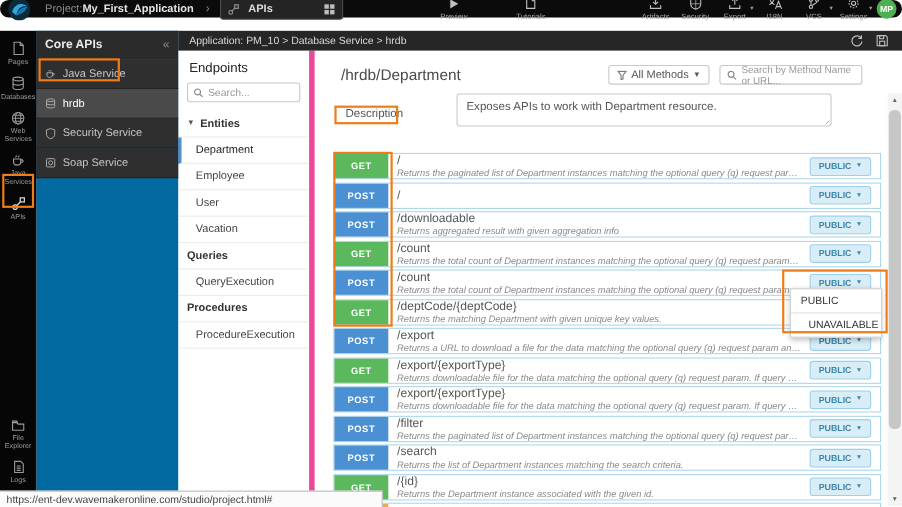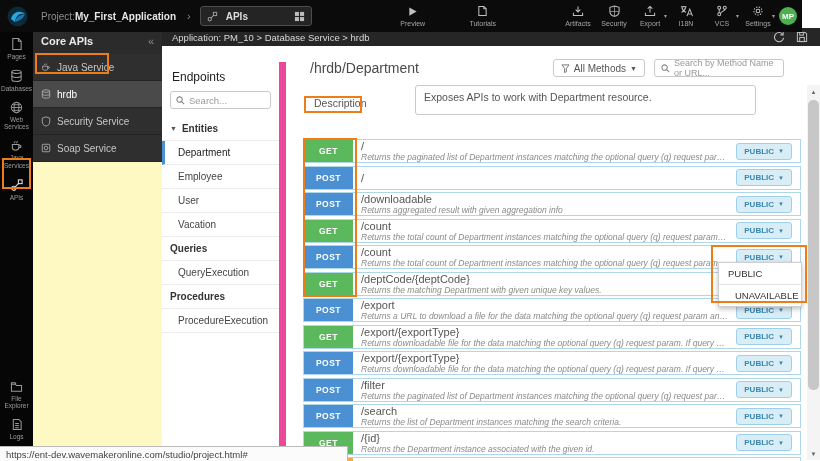--- a/index.html
+++ b/index.html
@@ -1,22 +1,22 @@
 <!DOCTYPE html>
 <html><head>
 <meta charset="utf-8">
 <style>
   * { margin:0; padding:0; box-sizing:border-box; }
   html,body { width:820px; height:461px; overflow:hidden; background:#fff;
               font-family:"Liberation Sans", sans-serif; }
   .screen { position:relative; width:820px; height:461px; overflow:hidden; background:#fff; }
 
   
-  .topbar { position:absolute; top:0; left:0; right:18px; height:32px; background:#0b0b0b;
-            display:flex; align-items:center; color:#bbb; z-index:20; }
+  .topbar { position:absolute; top:0; left:0; right:0; height:16px; background:#0b0b0b;
+            display:flex; align-items:center; color:#bbb; z-index:20;border-radius:10px; }
   .logo { width:21px; height:21px; margin-left:7px; flex:none; }
   .project { margin-left:13px; font-size:10px; white-space:nowrap; }
   .project .plabel { color:#8d8d8d; }
   .project .pname { color:#e6e6e6; font-weight:bold; }
   .tb-chev { margin-left:11px; color:#8d8d8d; font-size:11px; }
   .tab-apis { margin-left:9px; height:20px; width:112px; display:flex; align-items:center;
               background:#242424; border:1px solid #4d4d4d; border-radius:3px; padding:0 6px; }
   .tab-apis .tab-node-ic { color:#9a9a9a; display:flex; }
   .tab-apis .tab-label { flex:1; margin-left:8px; font-size:10px; font-weight:bold; color:#ddd; }
   .tab-apis .tab-grid-ic { color:#bdbdbd; display:flex; }
@@ -33,38 +33,38 @@
   
   .rail { position:absolute; top:28px; left:0; width:33px; bottom:0; background:#060606;
           display:flex; flex-direction:column; align-items:center; padding-top:9px; z-index:15; }
   .rail-item { display:flex; flex-direction:column; align-items:center; gap:2px;
                margin-bottom:8px; color:#9b9b9b; font-size:6.5px; line-height:1.2; text-align:center; width:33px; }
   .rail-item .rail-ic { display:flex; }
   .rail-spacer { flex:1; }
   .rail-dots { color:#7a7a7a; font-size:8px; letter-spacing:1px; margin-bottom:3px; }
 
   
-  .core-panel { position:absolute; top:28px; left:33px; width:129px; bottom:0; background:#fef9c3; z-index:14; }
+  .core-panel { position:absolute; top:28px; left:33px; width:129px; bottom:0; background:#0369a1; z-index:14; }
   .core-header { height:26px; background:#2b2b2b; color:#eaeaea; font-size:11px; font-weight:bold;
                  display:flex; align-items:center; padding:0 8px; }
   .core-collapse { margin-left:auto; color:#8b8b8b; font-size:11px; font-weight:normal; }
   .core-item { height:27px; background:#2f2f2f; border-bottom:1px solid #242424; color:#c6c6c6;
                font-size:10px; display:flex; align-items:center; gap:6px; padding:0 8px; }
   .core-item .ci-ic { display:flex; color:#b5b5b5; }
   .core-item.selected { background:#4a4a4a; color:#fff; }
 
   
   .crumbbar { position:absolute; top:28px; left:162px; right:0; height:18px; background:#262626;
               color:#d8d8d8; font-size:9.5px; display:flex; align-items:center; padding:0 10px; z-index:13; }
   .crumb-icons { margin-left:auto; display:flex; align-items:center; gap:11px; color:#bdbdbd; margin-right:2px; }
   .crumb-icons span { display:flex; }
 
   
   .endpoints { position:absolute; top:46px; left:162px; width:124px; bottom:0; background:#fff;
-               border-right:7px solid #ec4899; z-index:10;margin-top:16px; }
+               border-right:5px solid #ec4899; z-index:10; }
   .ep-title { font-size:12px; color:#222; padding:8px 10px 7px; }
   .ep-search { margin:0 8px 8px; height:18px; border:1px solid #c9c9c9; border-radius:3px;
                display:flex; align-items:center; gap:4px; padding:0 5px; color:#999; font-size:9.5px; background:#fff; }
   .ep-search .ep-search-ic { display:flex; color:#888; }
   .ep-section { font-size:10px; font-weight:bold; color:#333; padding:6px 8px; border-bottom:1px solid #ececec;
                 display:flex; align-items:center; gap:5px; }
   .ep-section .caret { font-size:7px; color:#555; }
   .ep-item { font-size:10px; color:#444; padding:6px 8px 6px 16px; border-bottom:1px solid #ececec; }
   .ep-item.active { border-left:3px solid #4a90d2; padding-left:13px; color:#222; }
 

